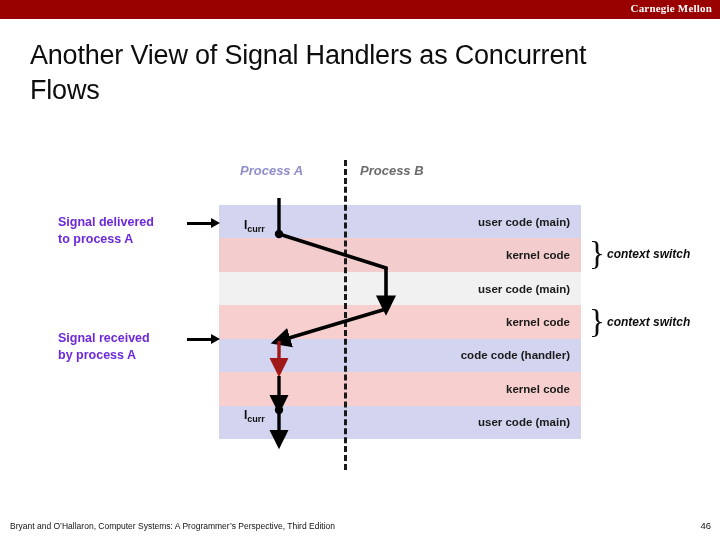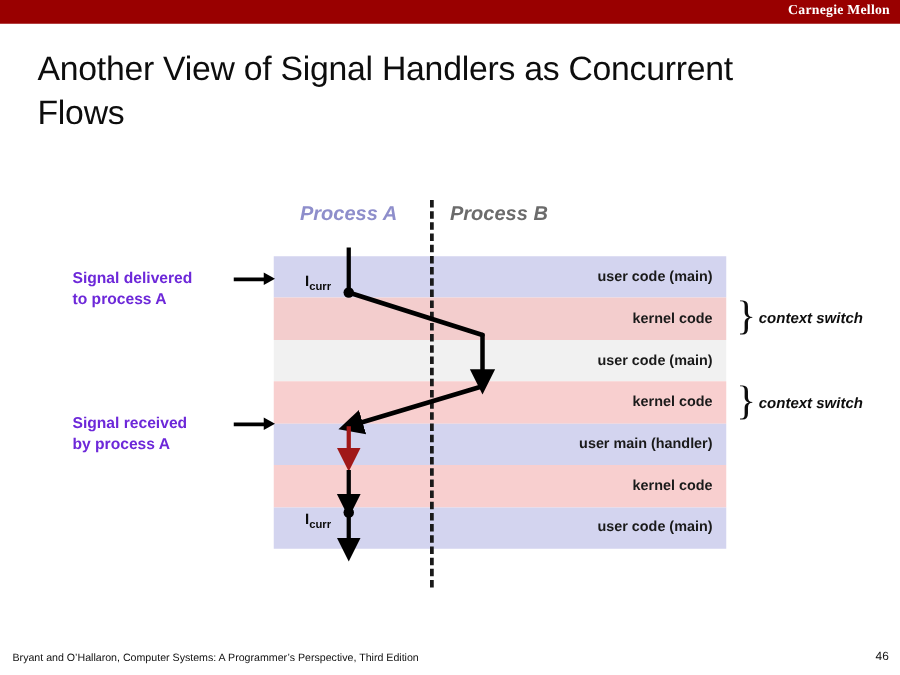--- a/index.html
+++ b/index.html
@@ -40,21 +40,21 @@
     line-height: 1.28;
     color: #0d0d0d;
     letter-spacing: -0.2px;
   }
 
   
   .diagram { position: absolute; left: 0; top: 0; width: 720px; height: 540px; }
 
   .col-head {
     position: absolute;
-    font-size: 16px;
+    font-size: 13px;
     font-style: italic;
     font-weight: bold;
     white-space: nowrap;
   }
   .col-head.a { left: 240px; top: 163px; color: #8e8ecb; }
   .col-head.b { left: 360px; top: 163px; color: #6b6b6b; text-align: right; }
 
   .bands {
     position: absolute;
     left: 219px; top: 205px;
@@ -185,21 +185,21 @@
       <div class="band" style="top:33.43px;  background:#f3cdcd;">
         <span class="band-label">kernel code</span>
       </div>
       <div class="band" style="top:66.86px;  background:#f1f1f1;">
         <span class="band-label">user code (main)</span>
       </div>
       <div class="band" style="top:100.29px; background:#f8cfcf;">
         <span class="band-label">kernel code</span>
       </div>
       <div class="band" style="top:133.72px; background:#d3d4ef;">
-        <span class="band-label">user main (handler)</span>
+        <span class="band-label">code code (handler)</span>
       </div>
       <div class="band" style="top:167.15px; background:#f8cfcf;">
         <span class="band-label">kernel code</span>
       </div>
       <div class="band" style="top:200.58px; background:#d3d4ef;">
         <span class="band-label">user code (main)</span>
       </div>
     </div>
 
     <div class="divider"></div>

